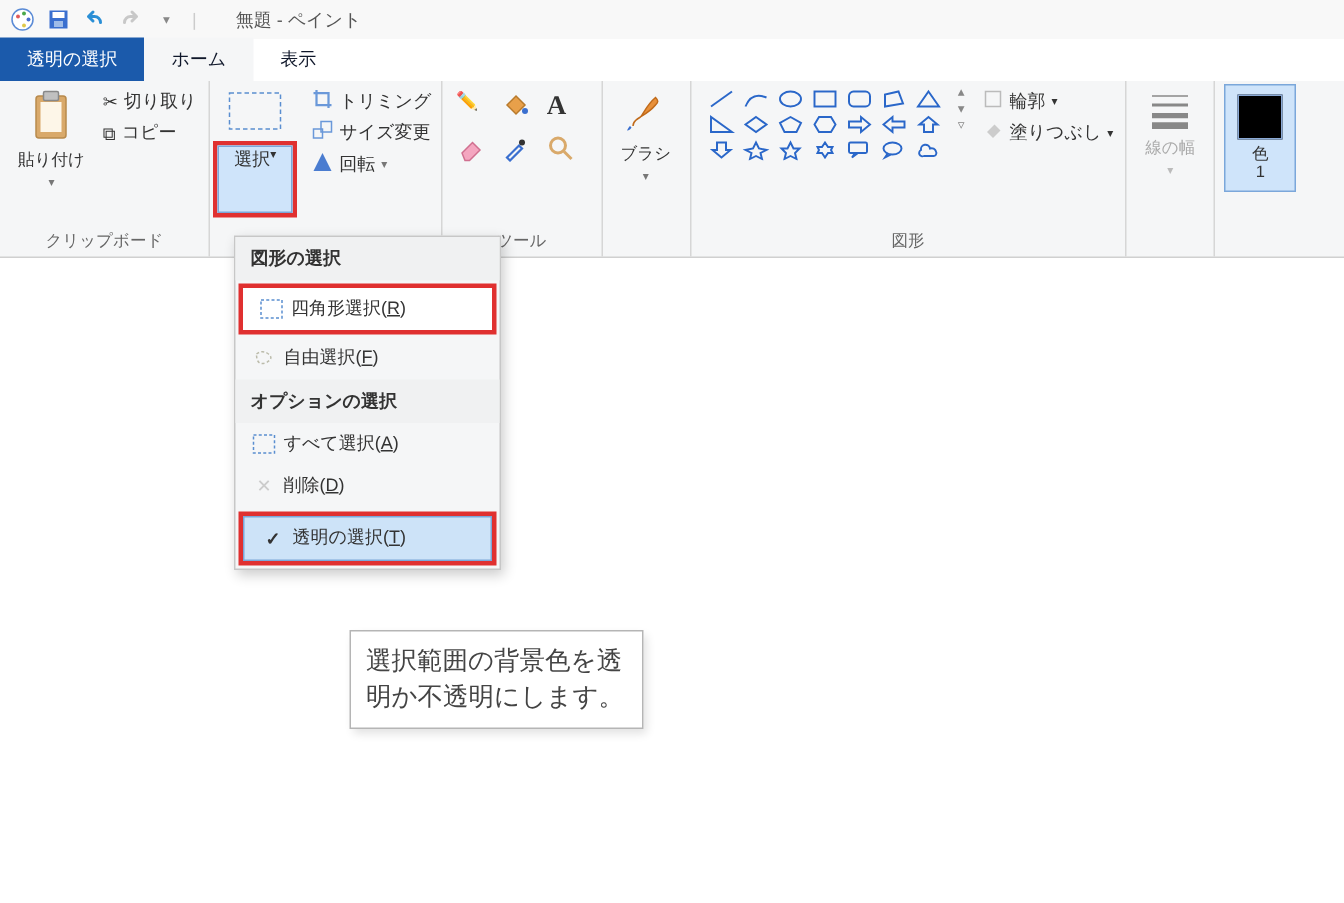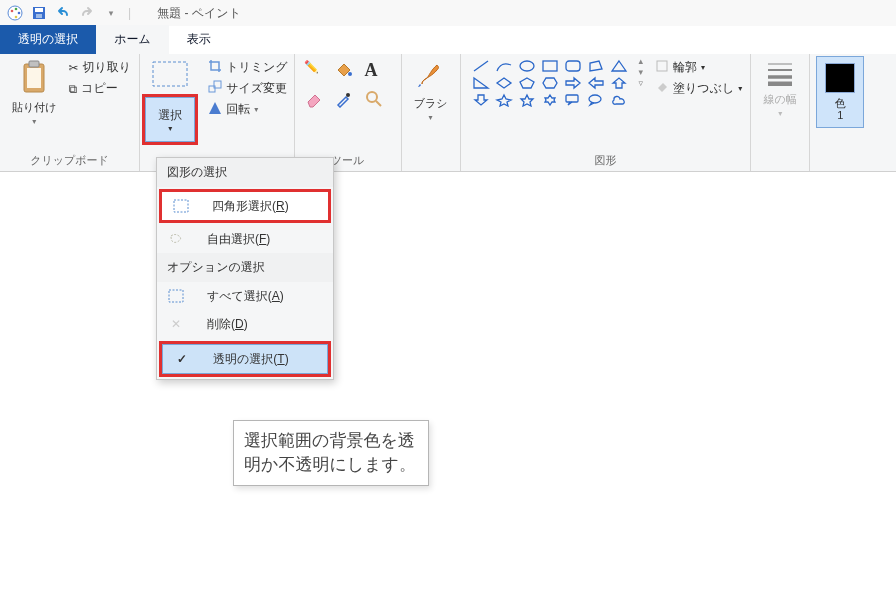--- a/index.html
+++ b/index.html
@@ -20,29 +20,29 @@
 .smallrow{display:flex;align-items:center;gap:4px;padding:1px 2px;font-size:11px;color:#444}
 .smallrow.grey{color:#aaa}
 .stackv{display:flex;flex-direction:column;gap:2px;padding-top:2px}
 .redbox{border:3px solid #e03030}
 .shapes-grid{display:flex;flex-direction:column;gap:3px;padding:3px 5px}
 .shapes-row{display:flex;gap:5px}
 .sh{width:18px;height:14px;display:flex;align-items:center;justify-content:center}
 .sh svg{stroke:#2a67c9;fill:none;stroke-width:1.3}
 .color-swatch{width:30px;height:30px;border:1px solid #8aa9d6}
 .dropdown{position:absolute;left:156px;top:157px;width:178px;background:#f5f6f7;border:1px solid #c7c7c7;box-shadow:2px 3px 8px rgba(0,0,0,.2)}
-.dd-section-hdr{padding:6px 10px;font-weight:normal;background:#f0f1f2;font-size:12px}
-.dd-item{display:flex;align-items:center;gap:22px;padding:5px 10px;font-size:12px}
+.dd-section-hdr{padding:6px 10px;font-weight:bold;background:#f0f1f2;font-size:12px}
+.dd-item{display:flex;gap:4px;padding:5px 10px;font-size:12px}
 .dd-item.grey{color:#b5b5b5}
 .dd-item .icon-slot{width:18px;height:18px;display:flex;align-items:center;justify-content:center}
 .dd-item.checked{background:#cde3f8;border:1px solid #7aa7d9;margin:0}
 .dd-item u{text-decoration:underline}
 .tooltip{position:absolute;left:233px;top:420px;border:1px solid #b5b5b5;background:#fff;padding:8px 10px;font-size:17px;color:#444;box-shadow:2px 3px 6px rgba(0,0,0,.12);max-width:196px;line-height:1.4}
 .canvas{position:absolute;left:0;top:176px;right:0;bottom:0;background:#fff}
-.sel-btn{width:50px;height:45px;background:#cfe4fa;border:1px solid #7ba7da;display:flex;flex-direction:column;align-items:center;justify-content:center}
+.sel-btn{width:50px;height:45px;background:#cfe4fa;border:1px solid #7ba7da;display:flex;flex-direction:row;align-items:flex-start;justify-content:center}
 .brush-ico{width:30px;height:30px}
 .clip-ico{width:28px;height:34px}
 </style>
 </head>
 <body>
 
 <div class="titlebar">
   <span class="qat-btn">
     <svg width="18" height="18" viewBox="0 0 18 18">
         <circle cx="9" cy="9" r="7" fill="#fff" stroke="#5b8bd6"></circle>

